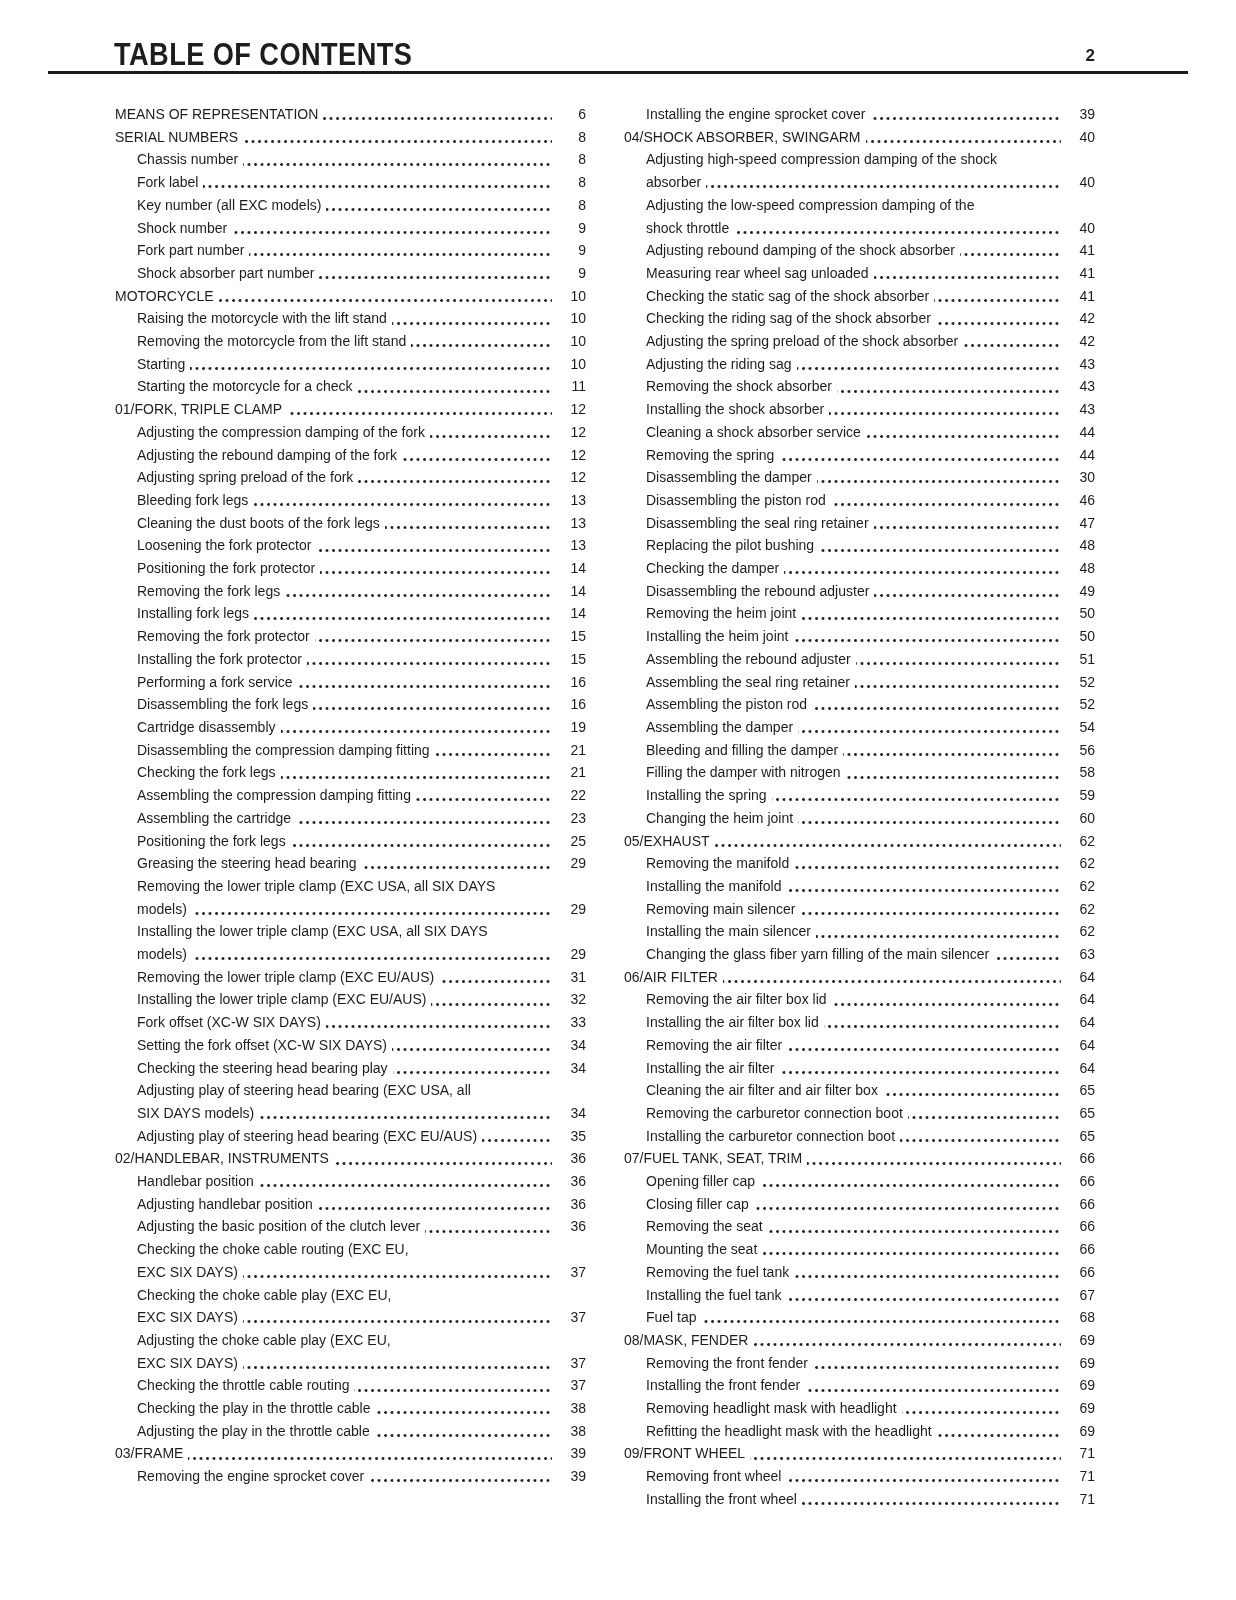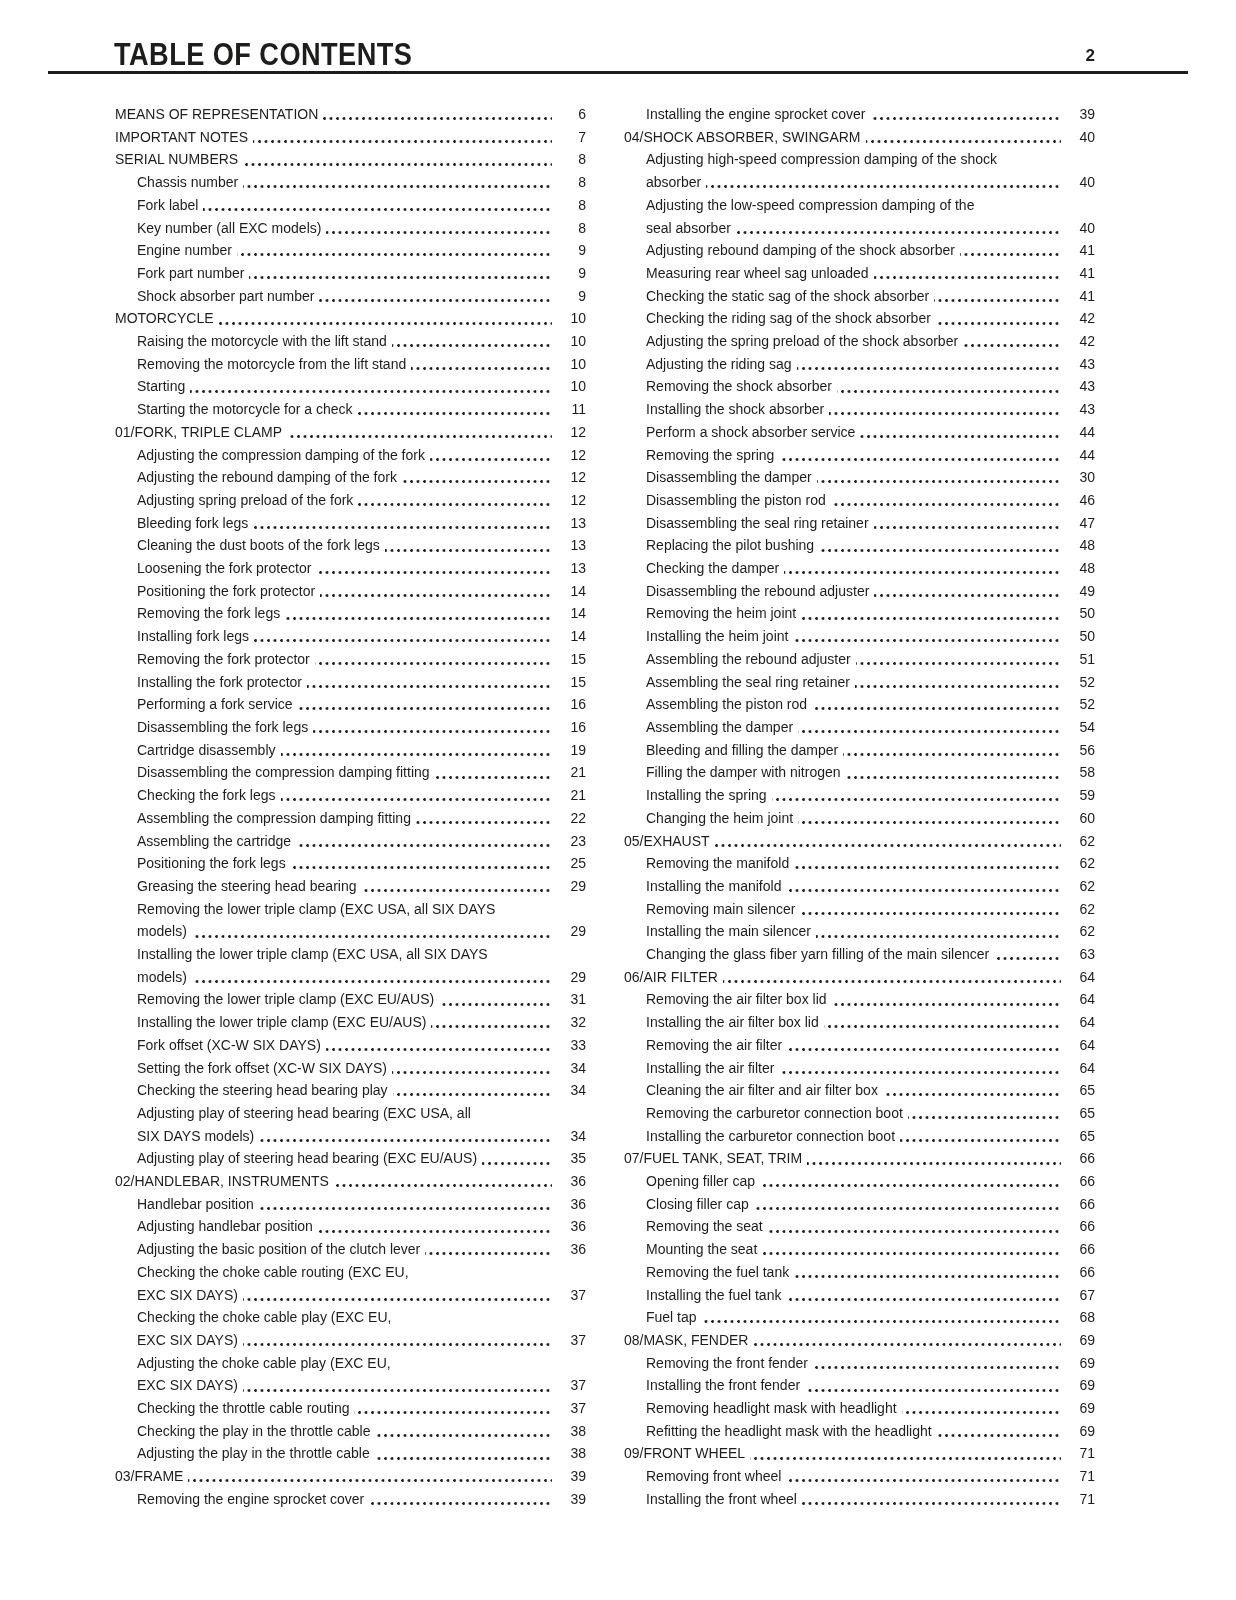--- a/index.html
+++ b/index.html
@@ -66,26 +66,25 @@
 <div class="page">
   <header>
     <h1 class="hdr-title">TABLE OF CONTENTS</h1>
     <span class="hdr-pagenum">2</span>
     <div class="hdr-rule"></div>
   </header>
 
   <main class="columns">
     <div class="col">
         <div class="toc-entry"><span class="toc-label">MEANS OF REPRESENTATION</span><span class="toc-page">6</span></div>
-        <div class="toc-entry"><span class="toc-label">IMPORTANT NOTES</span><span class="toc-page">7</span></div>
         <div class="toc-entry"><span class="toc-label">SERIAL NUMBERS</span><span class="toc-page">8</span></div>
         <div class="toc-entry lvl1"><span class="toc-label">Chassis number</span><span class="toc-page">8</span></div>
         <div class="toc-entry lvl1"><span class="toc-label">Fork label</span><span class="toc-page">8</span></div>
         <div class="toc-entry lvl1"><span class="toc-label">Key number (all EXC models)</span><span class="toc-page">8</span></div>
-        <div class="toc-entry lvl1"><span class="toc-label">Engine number</span><span class="toc-page">9</span></div>
+        <div class="toc-entry lvl1"><span class="toc-label">Shock number</span><span class="toc-page">9</span></div>
         <div class="toc-entry lvl1"><span class="toc-label">Fork part number</span><span class="toc-page">9</span></div>
         <div class="toc-entry lvl1"><span class="toc-label">Shock absorber part number</span><span class="toc-page">9</span></div>
         <div class="toc-entry"><span class="toc-label">MOTORCYCLE</span><span class="toc-page">10</span></div>
         <div class="toc-entry lvl1"><span class="toc-label">Raising the motorcycle with the lift stand</span><span class="toc-page">10</span></div>
         <div class="toc-entry lvl1"><span class="toc-label">Removing the motorcycle from the lift stand</span><span class="toc-page">10</span></div>
         <div class="toc-entry lvl1"><span class="toc-label">Starting</span><span class="toc-page">10</span></div>
         <div class="toc-entry lvl1"><span class="toc-label">Starting the motorcycle for a check</span><span class="toc-page">11</span></div>
         <div class="toc-entry"><span class="toc-label">01/FORK, TRIPLE CLAMP</span><span class="toc-page">12</span></div>
         <div class="toc-entry lvl1"><span class="toc-label">Adjusting the compression damping of the fork</span><span class="toc-page">12</span></div>
         <div class="toc-entry lvl1"><span class="toc-label">Adjusting the rebound damping of the fork</span><span class="toc-page">12</span></div>
@@ -134,30 +133,30 @@
         <div class="toc-entry lvl1"><span class="toc-label">Adjusting the play in the throttle cable</span><span class="toc-page">38</span></div>
         <div class="toc-entry"><span class="toc-label">03/FRAME</span><span class="toc-page">39</span></div>
         <div class="toc-entry lvl1"><span class="toc-label">Removing the engine sprocket cover</span><span class="toc-page">39</span></div>
       </div>
     <div class="col">
         <div class="toc-entry lvl1"><span class="toc-label">Installing the engine sprocket cover</span><span class="toc-page">39</span></div>
         <div class="toc-entry"><span class="toc-label">04/SHOCK ABSORBER, SWINGARM</span><span class="toc-page">40</span></div>
         <div class="toc-entry lvl1"><span class="toc-label">Adjusting high-speed compression damping of the shock
 absorber</span><span class="toc-page">40</span></div>
         <div class="toc-entry lvl1"><span class="toc-label">Adjusting the low-speed compression damping of the
-seal absorber</span><span class="toc-page">40</span></div>
+shock throttle</span><span class="toc-page">40</span></div>
         <div class="toc-entry lvl1"><span class="toc-label">Adjusting rebound damping of the shock absorber</span><span class="toc-page">41</span></div>
         <div class="toc-entry lvl1"><span class="toc-label">Measuring rear wheel sag unloaded</span><span class="toc-page">41</span></div>
         <div class="toc-entry lvl1"><span class="toc-label">Checking the static sag of the shock absorber</span><span class="toc-page">41</span></div>
         <div class="toc-entry lvl1"><span class="toc-label">Checking the riding sag of the shock absorber</span><span class="toc-page">42</span></div>
         <div class="toc-entry lvl1"><span class="toc-label">Adjusting the spring preload of the shock absorber</span><span class="toc-page">42</span></div>
         <div class="toc-entry lvl1"><span class="toc-label">Adjusting the riding sag</span><span class="toc-page">43</span></div>
         <div class="toc-entry lvl1"><span class="toc-label">Removing the shock absorber</span><span class="toc-page">43</span></div>
         <div class="toc-entry lvl1"><span class="toc-label">Installing the shock absorber</span><span class="toc-page">43</span></div>
-        <div class="toc-entry lvl1"><span class="toc-label">Perform a shock absorber service</span><span class="toc-page">44</span></div>
+        <div class="toc-entry lvl1"><span class="toc-label">Cleaning a shock absorber service</span><span class="toc-page">44</span></div>
         <div class="toc-entry lvl1"><span class="toc-label">Removing the spring</span><span class="toc-page">44</span></div>
         <div class="toc-entry lvl1"><span class="toc-label">Disassembling the damper</span><span class="toc-page">30</span></div>
         <div class="toc-entry lvl1"><span class="toc-label">Disassembling the piston rod</span><span class="toc-page">46</span></div>
         <div class="toc-entry lvl1"><span class="toc-label">Disassembling the seal ring retainer</span><span class="toc-page">47</span></div>
         <div class="toc-entry lvl1"><span class="toc-label">Replacing the pilot bushing</span><span class="toc-page">48</span></div>
         <div class="toc-entry lvl1"><span class="toc-label">Checking the damper</span><span class="toc-page">48</span></div>
         <div class="toc-entry lvl1"><span class="toc-label">Disassembling the rebound adjuster</span><span class="toc-page">49</span></div>
         <div class="toc-entry lvl1"><span class="toc-label">Removing the heim joint</span><span class="toc-page">50</span></div>
         <div class="toc-entry lvl1"><span class="toc-label">Installing the heim joint</span><span class="toc-page">50</span></div>
         <div class="toc-entry lvl1"><span class="toc-label">Assembling the rebound adjuster</span><span class="toc-page">51</span></div>

